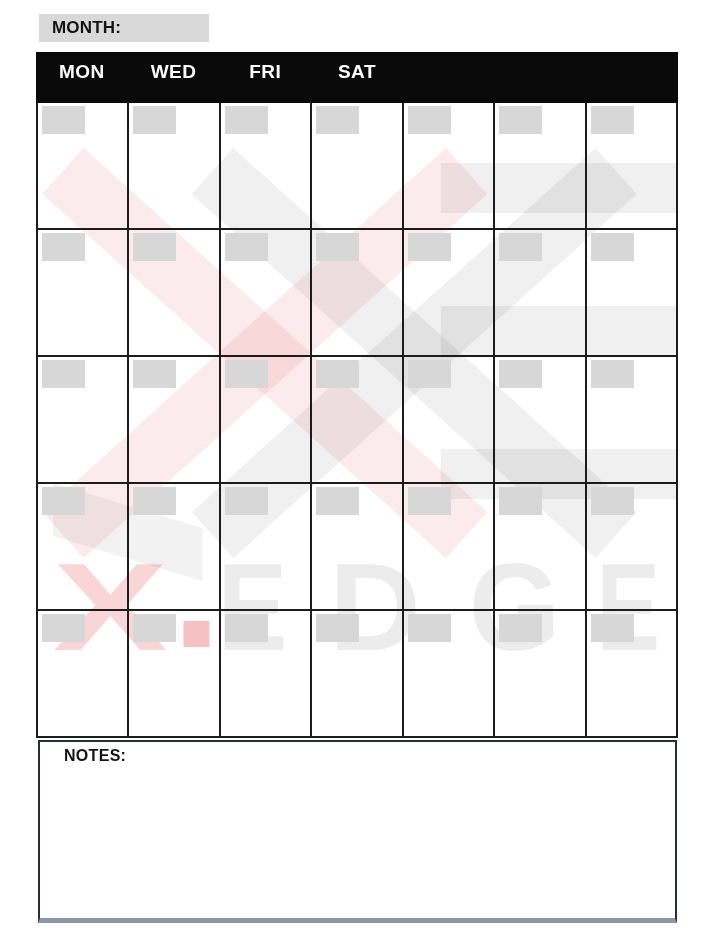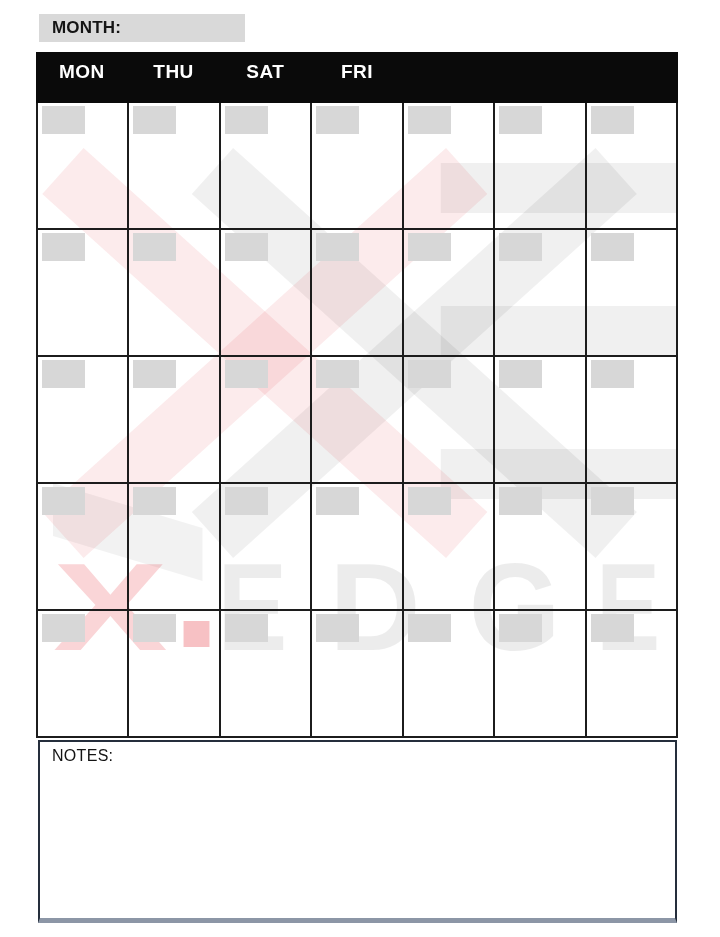--- a/index.html
+++ b/index.html
@@ -8,21 +8,21 @@
     width: 720px; height: 937px;
     font-family: "Liberation Sans", sans-serif;
     position: relative;
     overflow: hidden;
   }
   .page { position: absolute; inset: 0; background: #ffffff; }
 
   
   .month-box {
     position: absolute; left: 39px; top: 14px;
-    width: 206px; height: 28px;
+    width: 170px; height: 28px;
     background: #d9d9d9;
     display: flex; align-items: center;
     padding-left: 13px;
   }
   .month-label {
     font-size: 17px; font-weight: 700; color: #141414;
     letter-spacing: 0.2px;
   }
   .month-fill { flex: 1; height: 100%; }
 
@@ -64,45 +64,45 @@
   
   .notes-box {
     position: absolute; left: 38px; top: 740px;
     width: 639px; height: 183px;
     border: 2px solid #252e3c;
     border-bottom: 5px solid #8c96a6;
     background: #ffffff;
   }
   .notes-label {
     display: block;
-    margin: 5px 0 0 12px;
-    font-size: 16px; font-weight: 400; color: #141414;
+    margin: 5px 0 0 24px;
+    font-size: 16px; font-weight: 700; color: #141414;
     letter-spacing: 0.3px;
   }
   .wm-text {
     font-family: "Liberation Sans", sans-serif;
     font-weight: 700;
   }
 </style>
 </head>
 <body>
 
 <div class="page">
 
   <div class="month-box">
     <span class="month-label">MONTH:</span>
     <span class="month-fill"></span>
   </div>
 
   <div class="calendar">
     <div class="weekday-header">
       <div class="day">MON</div>
-      <div class="day">THU</div>
+      <div class="day">WED</div>
+      <div class="day">FRI</div>
       <div class="day">SAT</div>
-      <div class="day">FRI</div>
     </div>
 
     <div class="grid" id="calendar-grid">
       <svg class="watermark" viewBox="0 0 642 635" preserveAspectRatio="none" xmlns="http://www.w3.org/2000/svg">
 
         <line x1="175" y1="68" x2="580" y2="432" stroke="#000000" stroke-opacity="0.06" stroke-width="62"></line>
         <line x1="580" y1="68" x2="175" y2="432" stroke="#000000" stroke-opacity="0.06" stroke-width="62"></line>
 
         <rect x="404" y="60" width="238" height="50" fill="#000000" fill-opacity="0.06"></rect>
         <rect x="404" y="203" width="238" height="50" fill="#000000" fill-opacity="0.06"></rect>

